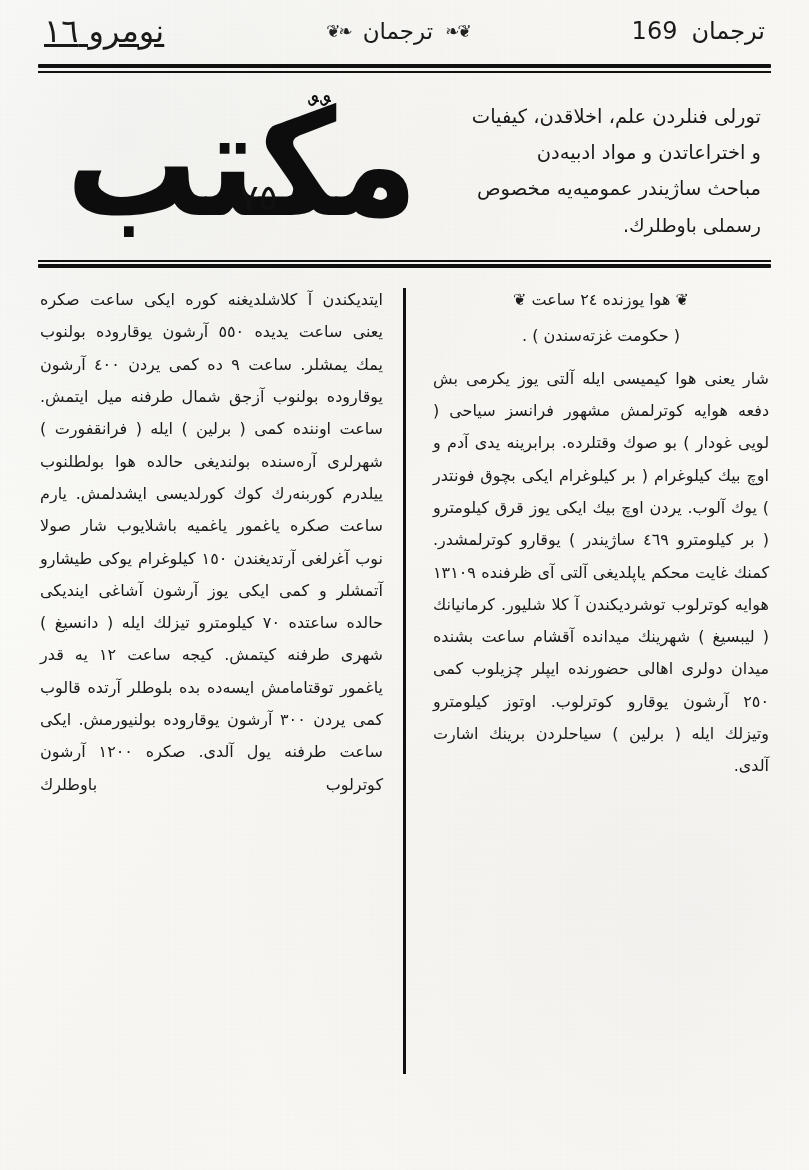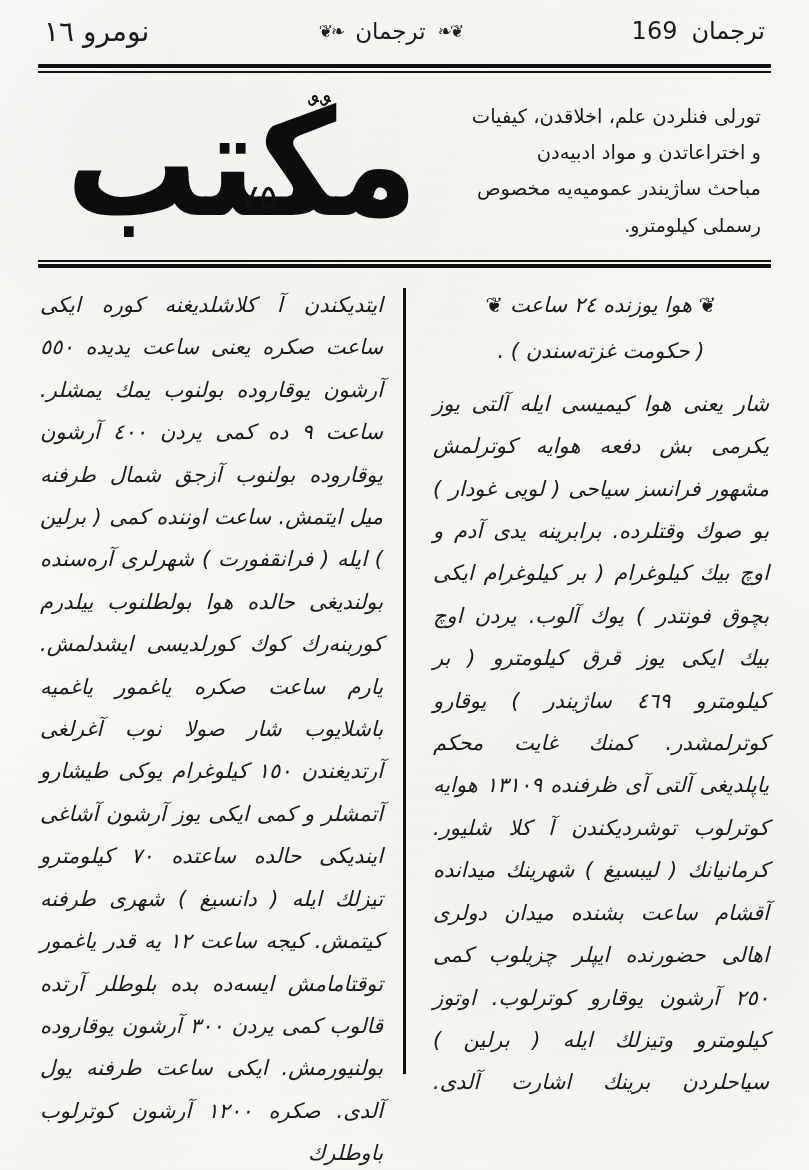--- a/index.html
+++ b/index.html
@@ -39,23 +39,24 @@
   
   .top-row {
     position: relative;
     display: flex;
     align-items: center;
     justify-content: space-between;
     height: 62px;
     padding: 0 10px;
   }
   .issue-no {
-    font-size: 28px;
+    font-size: 32px;
     letter-spacing: 0.5px;
     white-space: nowrap;
+    text-decoration: underline;
   }
   .top-center {
     display: flex;
     align-items: center;
     gap: 12px;
     font-size: 23px;
   }
   .orn {
     font-size: 17px;
     color: #222;
@@ -140,25 +141,24 @@
   .body-area {
     position: relative;
     display: flex;
     height: 800px;
     padding: 10px 6px 0 6px;
     box-sizing: border-box;
   }
   .col {
     width: 50%;
     box-sizing: border-box;
-    font-size: 21px;
+    font-size: 16px;
     line-height: 2.02;
     text-align: justify;
     text-align-last: justify;
-    font-style: italic;
   }
   .col-right { padding-left: 27px; }
   .col-left  { padding-right: 20px; }
   .col-divider {
     width: 3px;
     background: #111;
     margin: 4px 0 0 0;
     align-self: stretch;
   }
   .col p {
@@ -195,21 +195,21 @@
   </div>
 
   <div class="rule-thick"></div>
   <div class="rule-thin rule-pair"></div>
 
   <div class="title-band">
     <div class="subtitle-block">
       <div>تورلی فنلردن علم، اخلاقدن، كیفیات</div>
       <div>و اختراعاتدن و مواد ادبیه‌دن</div>
       <div>مباحث ساژیندر عمومیه‌یه مخصوص</div>
-      <div>رسملی كیلومترو.</div>
+      <div>رسملی باوطلرك.</div>
     </div>
     <div class="logo-wrap">
       <div class="logo-main">مكتب</div>
       <div class="logo-dots">ٌ ٌ</div>
       <div class="logo-small">٧٥</div>
     </div>
   </div>
 
   <div class="rule-thin"></div>
   <div class="rule-thick rule-pair"></div>

